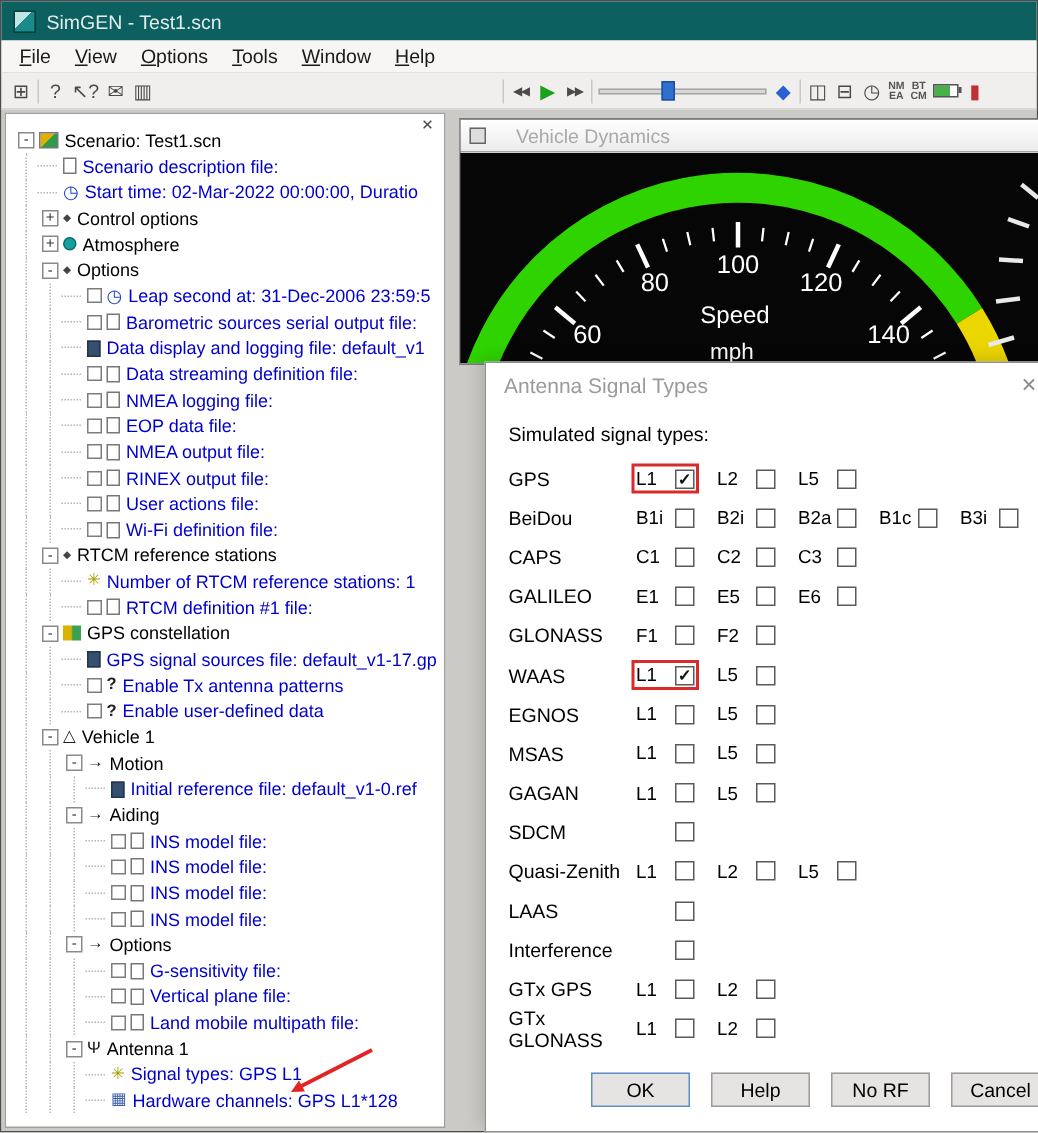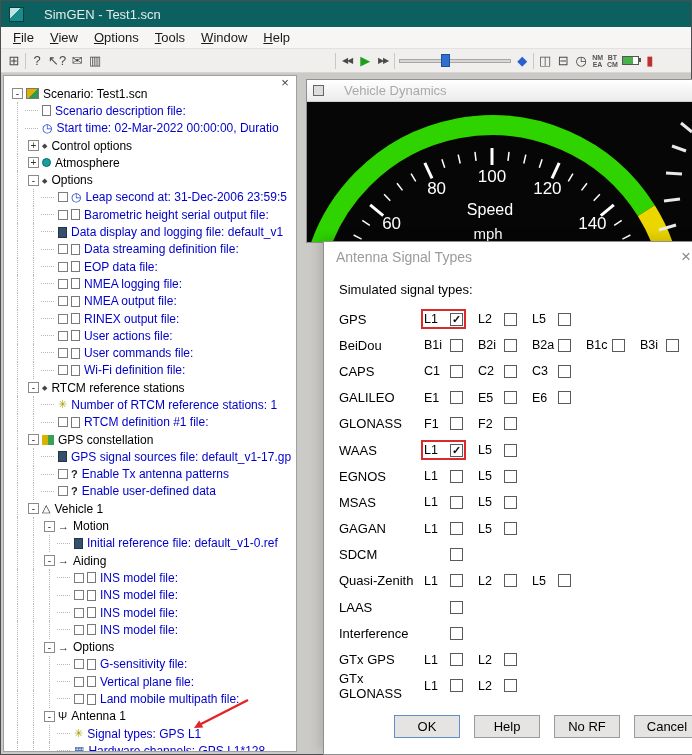--- a/index.html
+++ b/index.html
@@ -1,20 +1,20 @@
 <!DOCTYPE html>
 <html><head>
 <meta charset="utf-8">
 <style>
 *{margin:0;padding:0;box-sizing:border-box}
 html,body{width:692px;height:755px}
 body{font-family:"Liberation Sans",sans-serif;background:#fff;position:relative;overflow:hidden}
 #app{position:absolute;inset:0;border:1px solid #4d4d4d;background:#fff}
 
-.titlebar{height:26px;background:#0d6060;display:flex;align-items:center;padding:0 8px;gap:20px}
+.titlebar{height:26px;background:#0d6060;display:flex;align-items:center;padding:0 8px;gap:7px}
 .tlogo{width:15px;height:15px;background:linear-gradient(135deg,#bfe4e4 0 42%,#1b8a8a 42% 100%);border:1px solid #083f3f;flex:none}
 .ttext{color:#e3ecec;font-size:13px}
 
 .menubar{height:22px;background:#f7f6f5;display:flex;align-items:center;padding-left:4px;border-bottom:1px solid #e3e2e0}
 .menu-item{font-size:13px;color:#1a1a1a;padding:2px 8px;cursor:default}
 .menu-item u{text-decoration:underline}
 
 .toolbar{height:24px;background:#f0efed;border-bottom:1px solid #d6d5d3;display:flex;align-items:center;padding:0 6px;gap:4px}
 .tb-icon{font-size:13px;color:#4a4a4a;min-width:14px;text-align:center;cursor:default}
 .tb-small{font-size:8px;letter-spacing:-1px}
@@ -169,21 +169,21 @@
             <span class="tcb"></span>
             <span class="ti" style="font-size: 12px; color: rgb(34, 68, 204);">◷</span>
             <span class="tlabel link">Leap second at: 31-Dec-2006 23:59:5</span>
           </div>
           <div class="trow">
             <span class="g"></span>
             <span class="g"></span>
             <span class="stub"></span>
             <span class="tcb"></span>
             <span class="ti ti-doc"></span>
-            <span class="tlabel link">Barometric height serial output file:</span>
+            <span class="tlabel link">Barometric sources serial output file:</span>
           </div>
           <div class="trow">
             <span class="g"></span>
             <span class="g"></span>
             <span class="stub"></span>
             <span class="ti ti-docdark"></span>
             <span class="tlabel link">Data display and logging file: default_v1</span>
           </div>
           <div class="trow">
             <span class="g"></span>
@@ -192,61 +192,53 @@
             <span class="tcb"></span>
             <span class="ti ti-doc"></span>
             <span class="tlabel link">Data streaming definition file:</span>
           </div>
           <div class="trow">
             <span class="g"></span>
             <span class="g"></span>
             <span class="stub"></span>
             <span class="tcb"></span>
             <span class="ti ti-doc"></span>
+            <span class="tlabel link">NMEA logging file:</span>
+          </div>
+          <div class="trow">
+            <span class="g"></span>
+            <span class="g"></span>
+            <span class="stub"></span>
+            <span class="tcb"></span>
+            <span class="ti ti-doc"></span>
             <span class="tlabel link">EOP data file:</span>
           </div>
           <div class="trow">
             <span class="g"></span>
             <span class="g"></span>
             <span class="stub"></span>
             <span class="tcb"></span>
             <span class="ti ti-doc"></span>
-            <span class="tlabel link">NMEA logging file:</span>
-          </div>
-          <div class="trow">
-            <span class="g"></span>
-            <span class="g"></span>
-            <span class="stub"></span>
-            <span class="tcb"></span>
-            <span class="ti ti-doc"></span>
             <span class="tlabel link">NMEA output file:</span>
           </div>
           <div class="trow">
             <span class="g"></span>
             <span class="g"></span>
             <span class="stub"></span>
             <span class="tcb"></span>
             <span class="ti ti-doc"></span>
             <span class="tlabel link">RINEX output file:</span>
           </div>
           <div class="trow">
             <span class="g"></span>
             <span class="g"></span>
             <span class="stub"></span>
             <span class="tcb"></span>
             <span class="ti ti-doc"></span>
             <span class="tlabel link">User actions file:</span>
-          </div>
-          <div class="trow">
-            <span class="g"></span>
-            <span class="g"></span>
-            <span class="stub"></span>
-            <span class="tcb"></span>
-            <span class="ti ti-doc"></span>
-            <span class="tlabel link">User commands file:</span>
           </div>
           <div class="trow">
             <span class="g"></span>
             <span class="g"></span>
             <span class="stub"></span>
             <span class="tcb"></span>
             <span class="ti ti-doc"></span>
             <span class="tlabel link">Wi-Fi definition file:</span>
           </div>
           <div class="trow">

